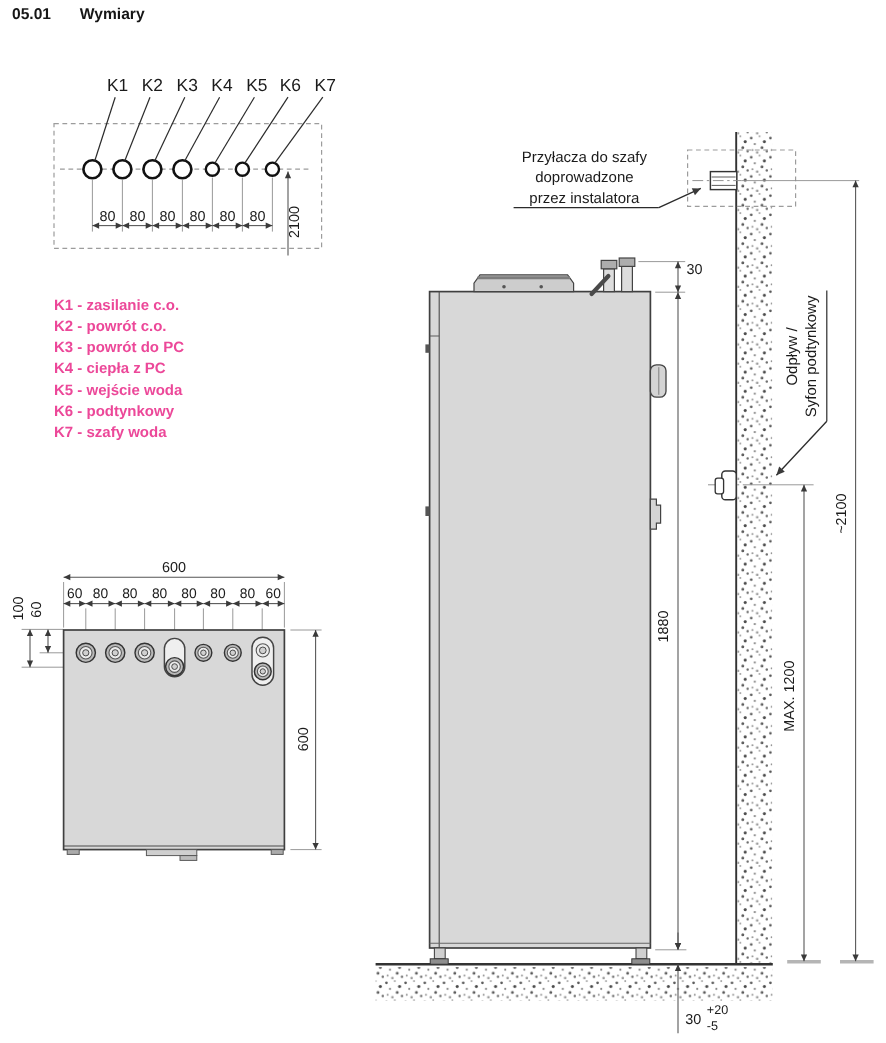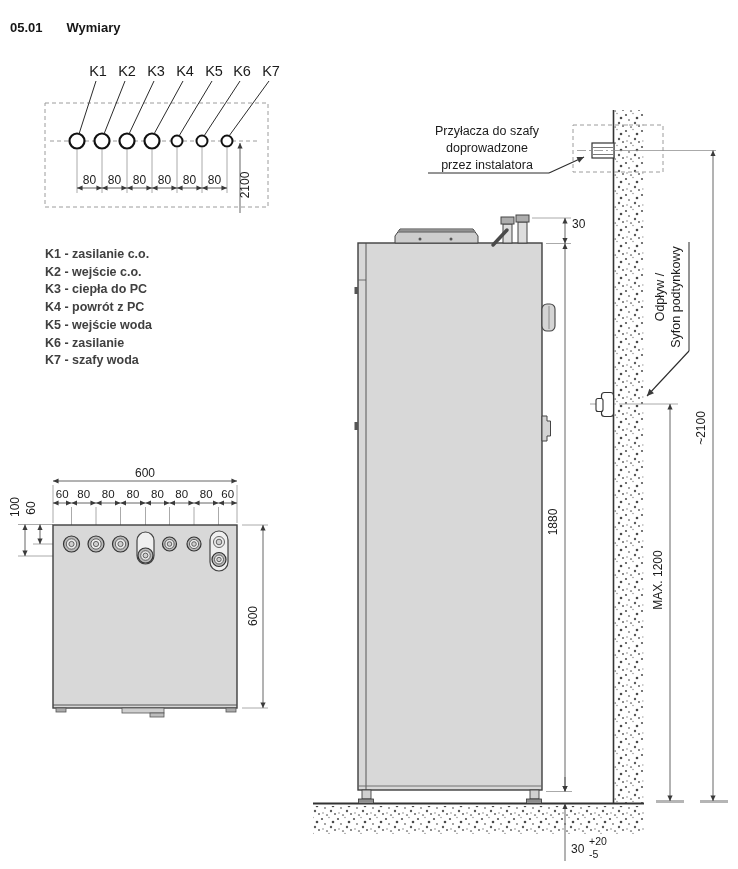--- a/index.html
+++ b/index.html
@@ -1,22 +1,22 @@
 <!DOCTYPE html>
 <html><head>
 <meta charset="utf-8">
 <style>
   html,body{margin:0;padding:0;background:#fff;}
   .canvas{position:relative;width:738px;height:869px;background:#fff;overflow:hidden;
           font-family:"Liberation Sans",sans-serif;color:#1b1b1b;}
   .abs{position:absolute;}
-  .header{position:absolute;left:10px;top:20px;display:flex;gap:24px;
+  .header{position:absolute;left:10px;top:4px;display:flex;gap:24px;
           font-size:13px;font-weight:700;color:#161616;}
   .legend{position:absolute;left:45px;top:246px;font-size:12.5px;font-weight:600;
-          color:#404040;}
+          color:#ec4899;}
   .legend .li{line-height:17.7px;white-space:nowrap;}
   
   svg{overflow:visible;}
   svg text{font-family:"Liberation Sans",sans-serif;fill:#1b1b1b;font-weight:500;font-size:12px;}
   .tm{text-anchor:middle;}
   .tk{font-size:14.5px;font-weight:400;}
   .ts{font-size:11.5px;}
   .tt{font-size:10.5px;}
   .tc{font-size:12.5px;font-weight:500;}
   .obj{fill:#d8d8d8;stroke:#3f3f3f;stroke-width:1.4;}
@@ -126,25 +126,25 @@
     </g>
 
     <g>
       <line class="diml dimS" x1="240" y1="143" x2="240" y2="213"></line>
       <text class="tm" transform="rotate(-90 249 185)" x="249" y="185">2100</text>
     </g>
   </svg>
 
   <div class="legend">
     <div class="li">K1 - zasilanie c.o.</div>
-    <div class="li">K2 - wejście c.o.</div>
-    <div class="li">K3 - ciepła do PC</div>
-    <div class="li">K4 - powrót z PC</div>
+    <div class="li">K2 - powrót c.o.</div>
+    <div class="li">K3 - powrót do PC</div>
+    <div class="li">K4 - ciepła z PC</div>
     <div class="li">K5 - wejście woda</div>
-    <div class="li">K6 - zasilanie</div>
+    <div class="li">K6 - podtynkowy</div>
     <div class="li">K7 - szafy woda</div>
   </div>
 
   <svg class="abs" style="left:5px;top:450px" width="290" height="290" viewBox="5 450 290 290">
 
     <g>
       <line class="ext" x1="53" y1="485" x2="53" y2="523"></line>
       <line class="ext" x1="237" y1="485" x2="237" y2="523"></line>
       <line class="ext" x1="71.5" y1="507" x2="71.5" y2="536"></line>
       <line class="ext" x1="96" y1="507" x2="96" y2="536"></line>

